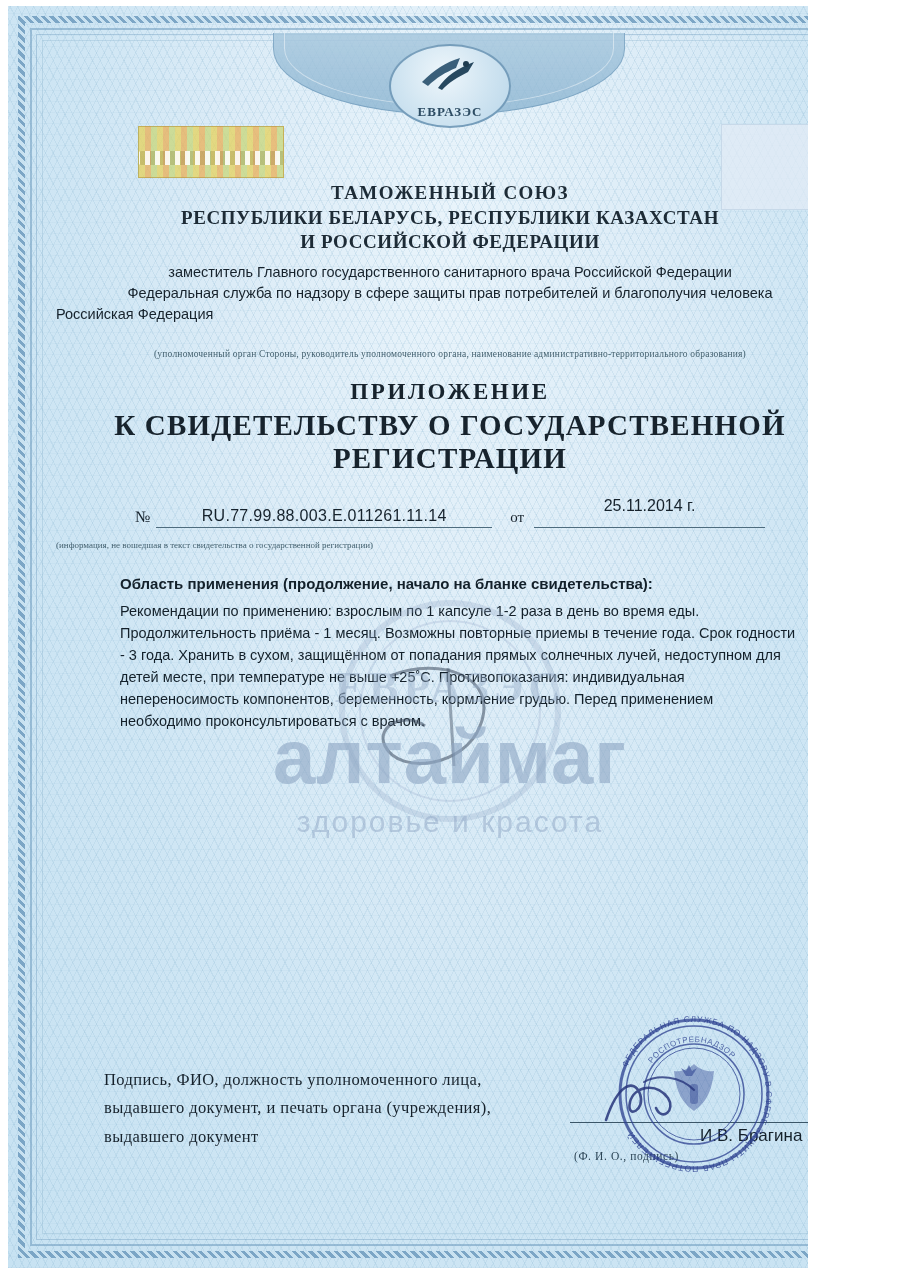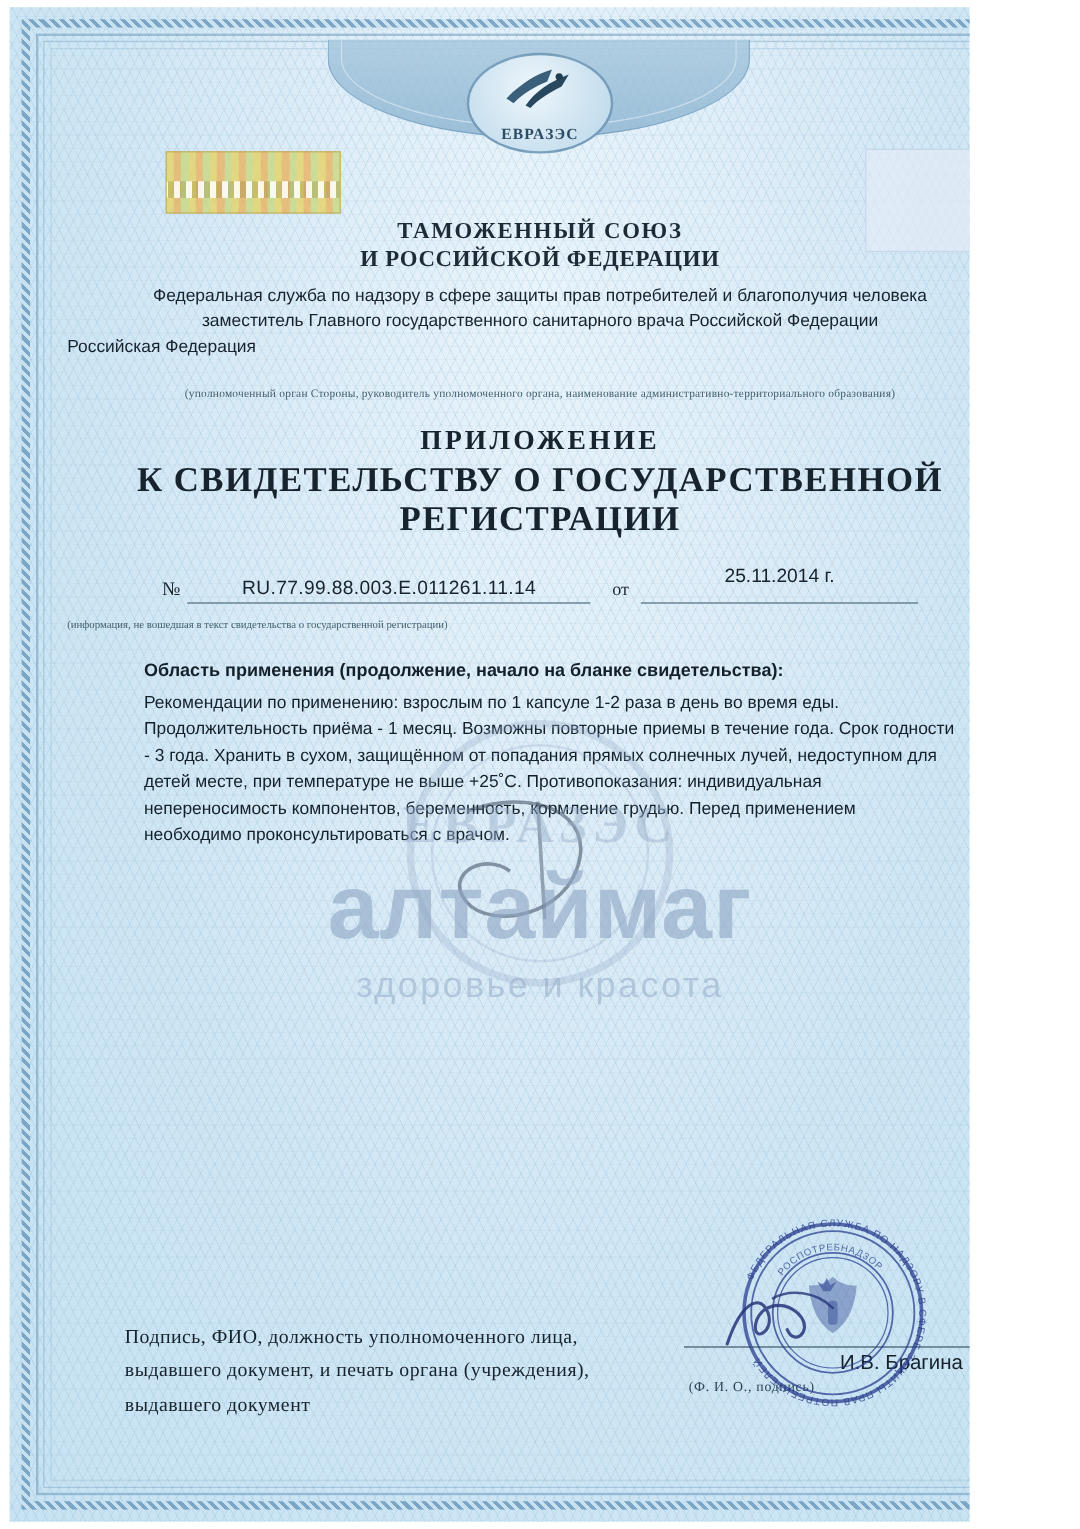--- a/index.html
+++ b/index.html
@@ -354,21 +354,20 @@
     top: 1060px;
     width: 716px;
   }
   .sign-text {
     font-family: "Liberation Serif", serif;
     font-size: 16.5px;
     line-height: 1.72;
     color: #16222c;
     width: 420px;
     letter-spacing: 0.4px;
-    margin-top: 34px;
   }
   .sign-line {
     position: absolute;
     left: 466px;
     top: 56px;
     width: 244px;
     border-bottom: 1px solid #3b5668;
   }
   .sign-name {
     position: absolute;
@@ -437,26 +436,27 @@
       <div class="emblem-text">ЕВРАЗЭС</div>
     </div>
 
     <div class="hologram"></div>
     <div class="tr-mark"></div>
 
     <div class="content">
 
       <div class="head-title">
         <div class="head-l1">ТАМОЖЕННЫЙ СОЮЗ</div>
+        <div class="head-l2">РЕСПУБЛИКИ БЕЛАРУСЬ, РЕСПУБЛИКИ КАЗАХСТАН</div>
         <div class="head-l3">И РОССИЙСКОЙ ФЕДЕРАЦИИ</div>
       </div>
 
       <div class="org-block">
+        <div>заместитель Главного государственного санитарного врача Российской Федерации</div>
         <div>Федеральная служба по надзору в сфере защиты прав потребителей и благополучия человека</div>
-        <div>заместитель Главного государственного санитарного врача Российской Федерации</div>
         <div class="org-line3">Российская Федерация</div>
       </div>
 
       <div class="caption">(уполномоченный орган Стороны, руководитель уполномоченного органа, наименование административно-территориального образования)</div>
 
       <div class="doc-title">
         <div class="doc-title-1">ПРИЛОЖЕНИЕ</div>
         <div class="doc-title-2">К СВИДЕТЕЛЬСТВУ О ГОСУДАРСТВЕННОЙ РЕГИСТРАЦИИ</div>
       </div>
 

